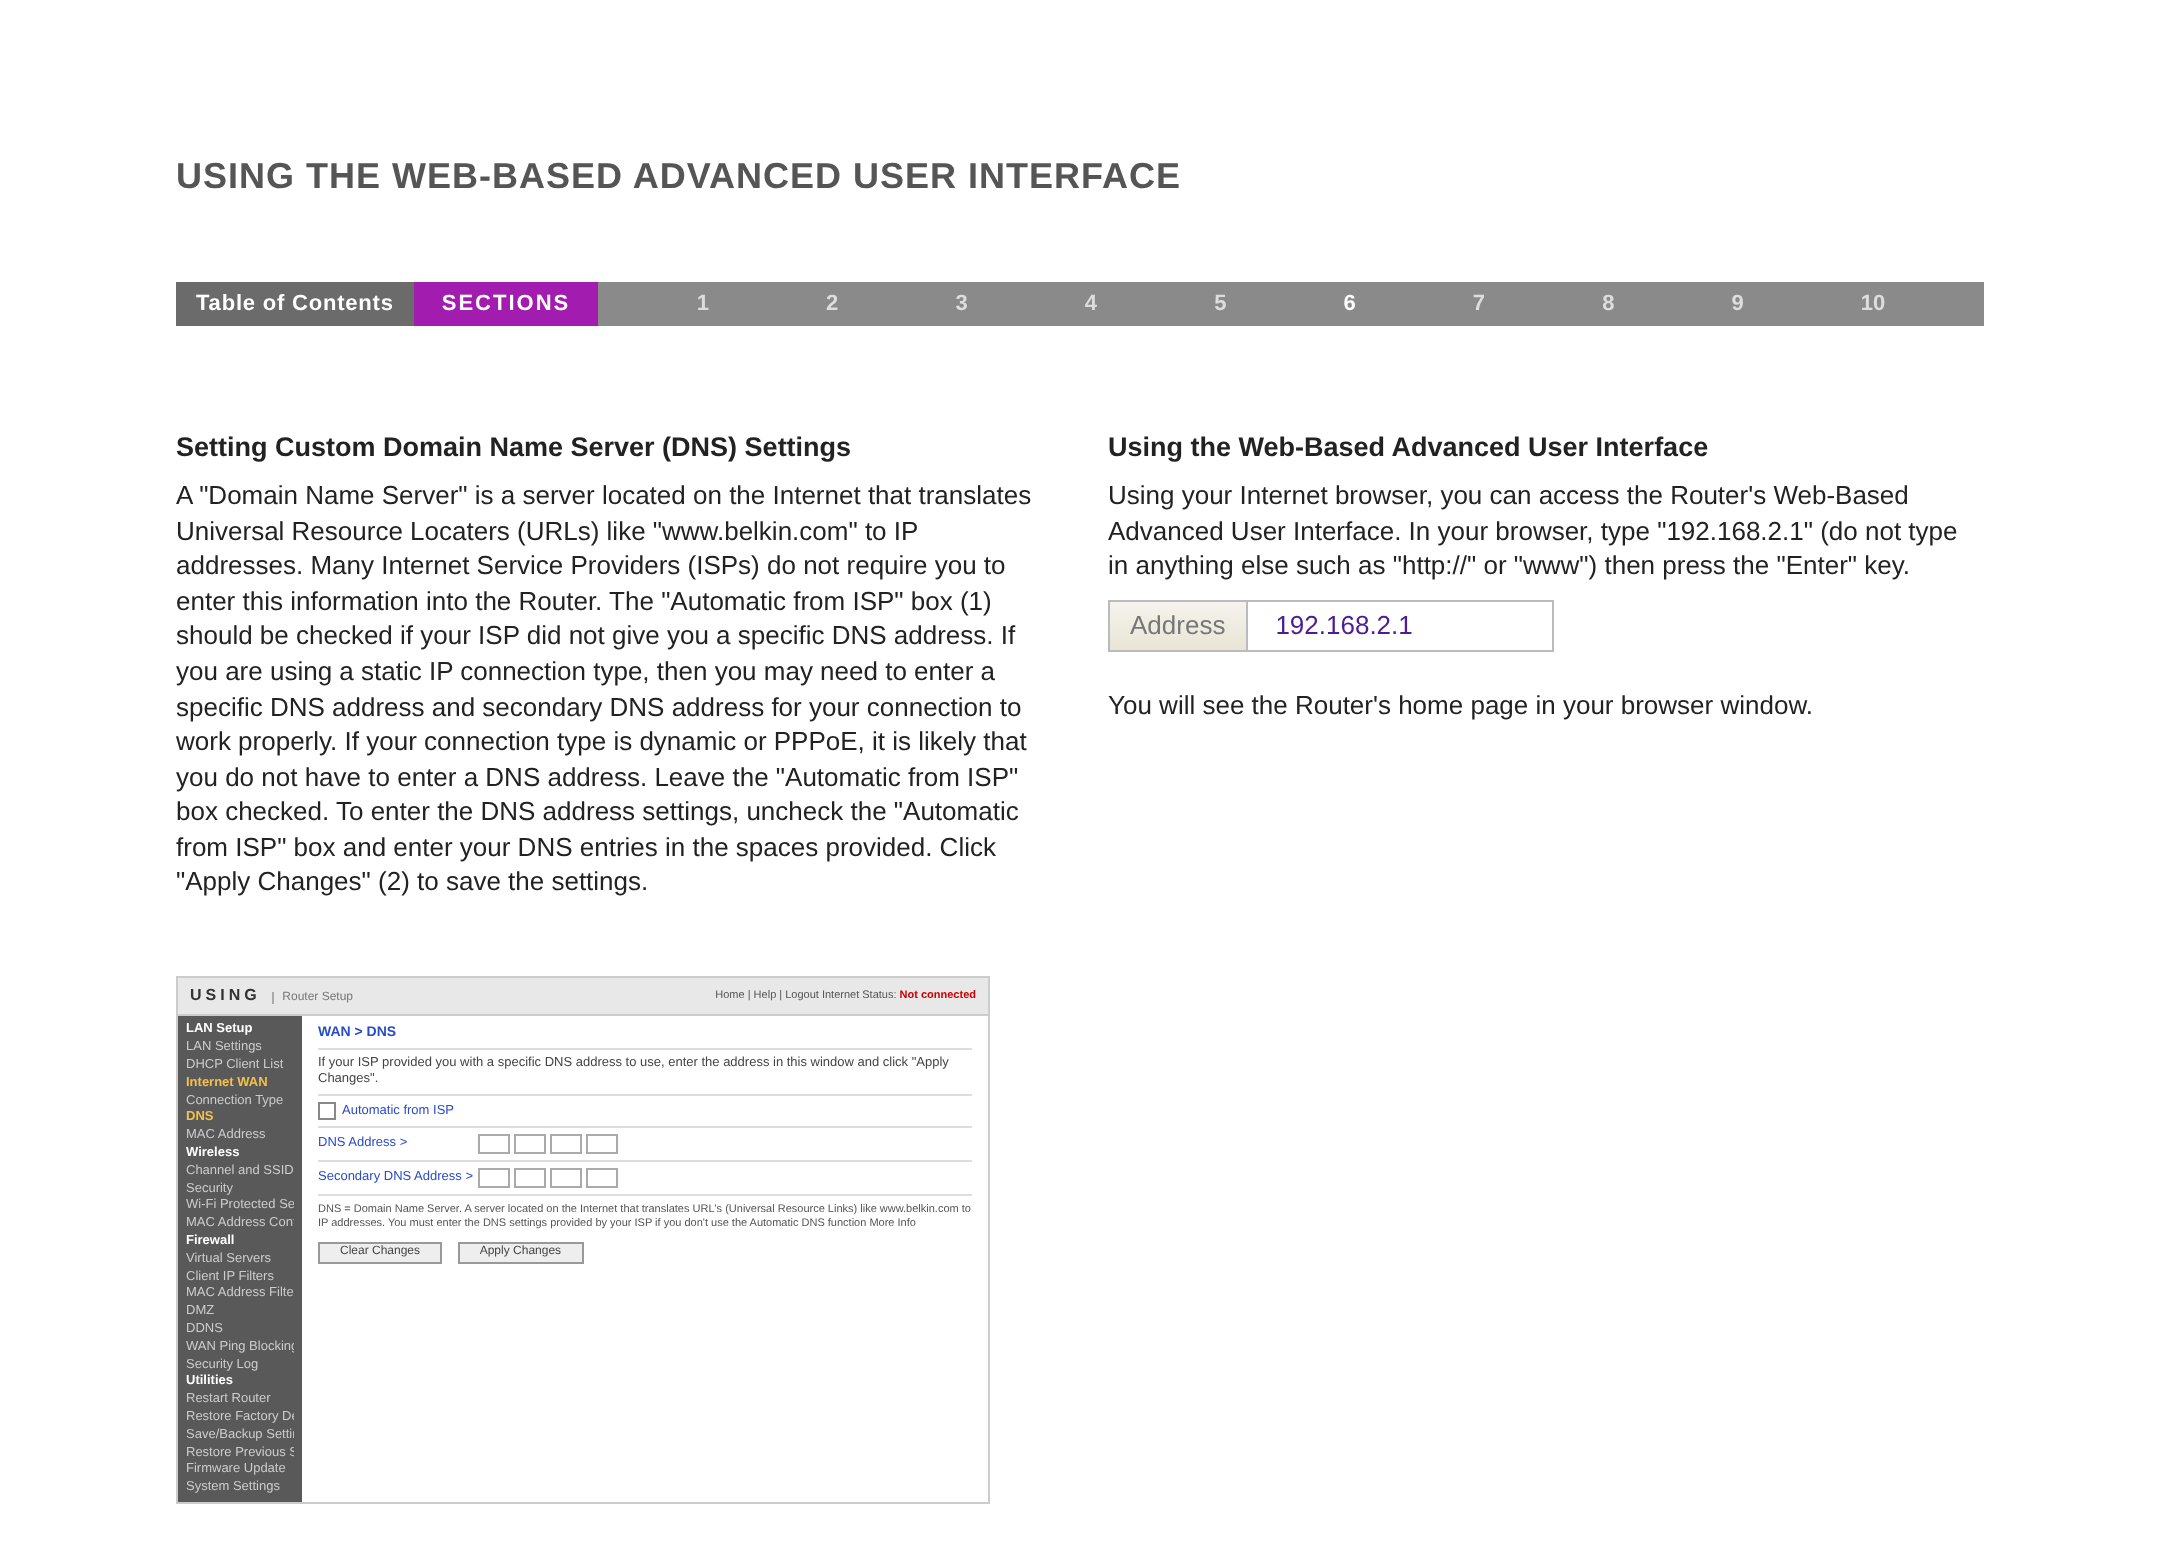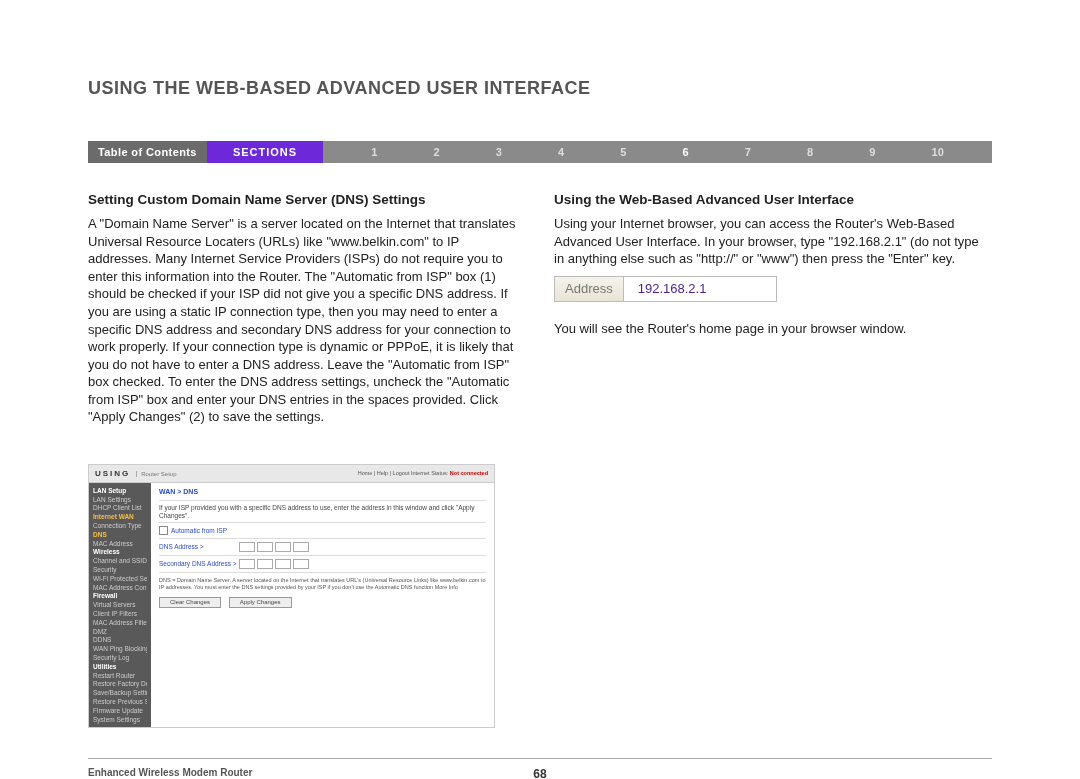--- a/index.html
+++ b/index.html
@@ -34,22 +34,22 @@
   .toc {
     background: #6b6b6b;
     padding: 0 10px;
     height: 100%;
     display: flex;
     align-items: center;
     font-weight: bold;
     letter-spacing: 0.4px;
   }
   .sections-label {
-    background: #6d28d9;
-    padding: 0 26px;
+    background: #a21caf;
+    padding: 0 14px;
     height: 100%;
     display: flex;
     align-items: center;
     font-weight: bold;
     letter-spacing: 1px;
   }
   .sections-nums {
     flex: 1;
     display: flex;
     justify-content: space-around;
@@ -60,21 +60,21 @@
   .sections-nums span {
     color: #ddd;
     font-weight: bold;
     font-size: 11px;
   }
   .sections-nums span.active {
     color: #fff;
   }
   .columns {
     display: flex;
-    margin-top: 28px;
+    margin-top: 52px;
     gap: 28px;
   }
   .col {
     flex: 1;
     font-size: 13px;
     line-height: 1.35;
   }
   .col-heading {
     font-weight: bold;
     font-size: 13.5px;

